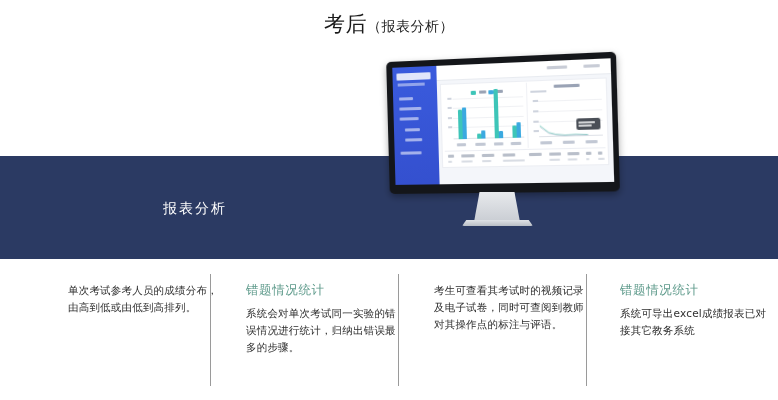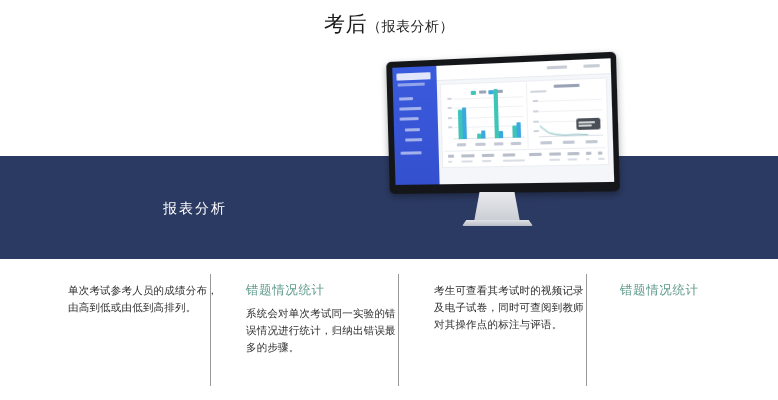--- a/index.html
+++ b/index.html
@@ -434,17 +434,18 @@
     </div>
     <div class="divider" style="left:398px;"></div>
 
     <div class="feature" style="left:434px;">
       <div class="f-body">考生可查看其考试时的视频记录及电子试卷，同时可查阅到教师对其操作点的标注与评语。</div>
     </div>
     <div class="divider" style="left:586px;"></div>
 
     <div class="feature" style="left:620px;">
       <div class="f-title">错题情况统计</div>
+      <div class="f-body">系统可导出excel成绩报表已对接其它教务系统</div>
     </div>
 
   </div>
 
 </div>
 
 </body></html>

